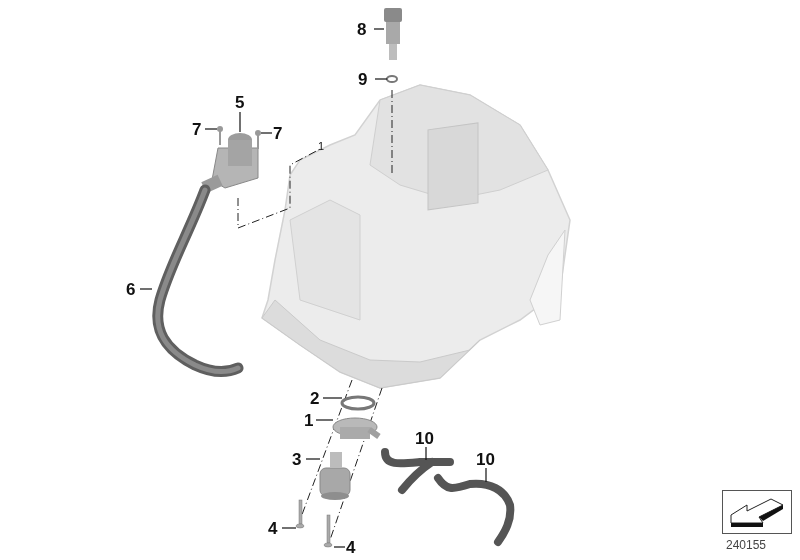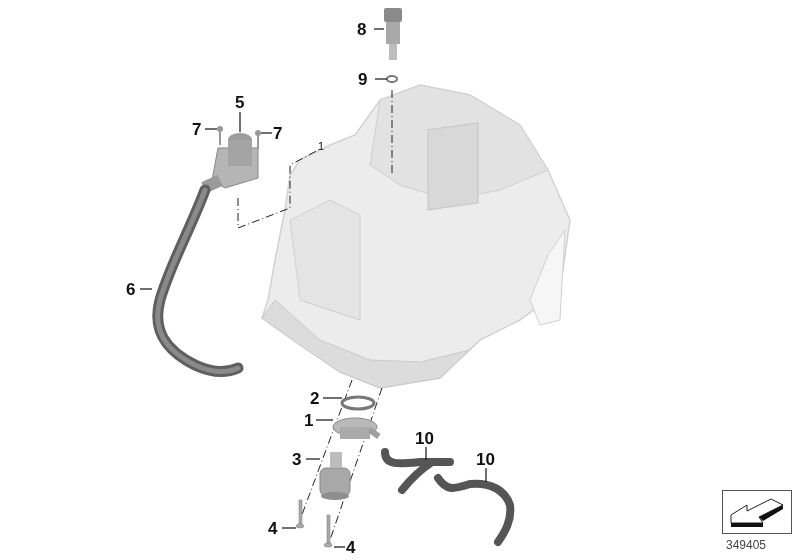--- a/index.html
+++ b/index.html
@@ -113,13 +113,13 @@
 <div class="callout" style="left:476px;top:451px">10</div>
 <div class="callout" style="left:318px;top:141px;font-size:11px;font-weight:normal">1</div>
 
 <div class="ref-box">
   <svg width="68" height="42" viewBox="0 0 68 42">
     <path d="M8,24 L24,14 L24,20 L48,8 L60,14 L36,26 L40,32 L8,32 Z" fill="#fff" stroke="#222" stroke-width="1"></path>
     <path d="M8,32 L40,32 L40,36 L8,36 Z" fill="#111"></path>
     <path d="M36,26 L60,14 L60,18 L40,30 Z" fill="#111"></path>
   </svg>
 </div>
-<div class="ref-num">349405</div>
+<div class="ref-num">240155</div>
 
 </body></html>

